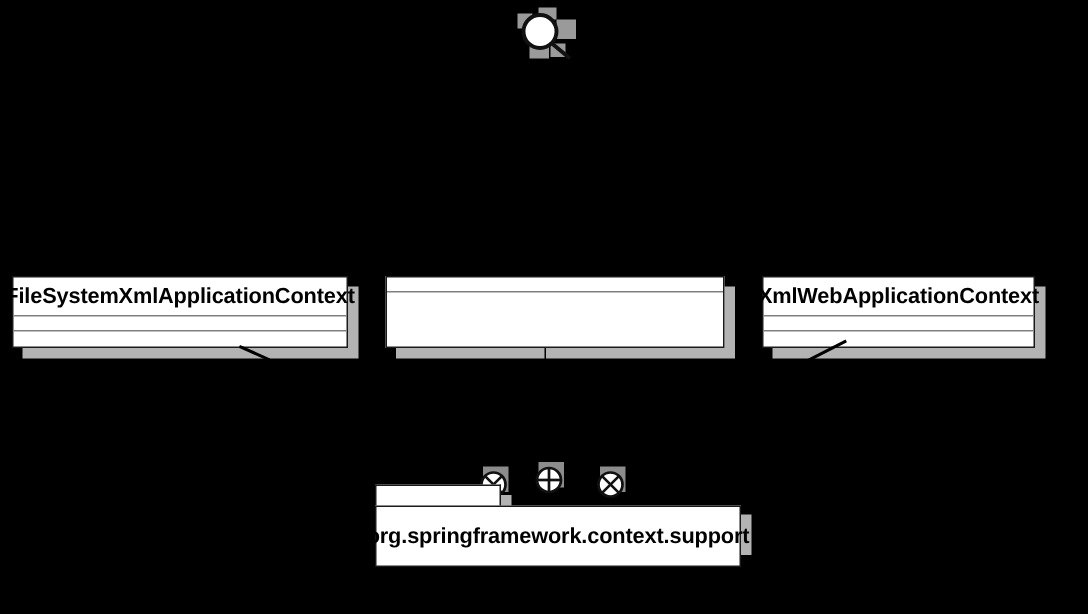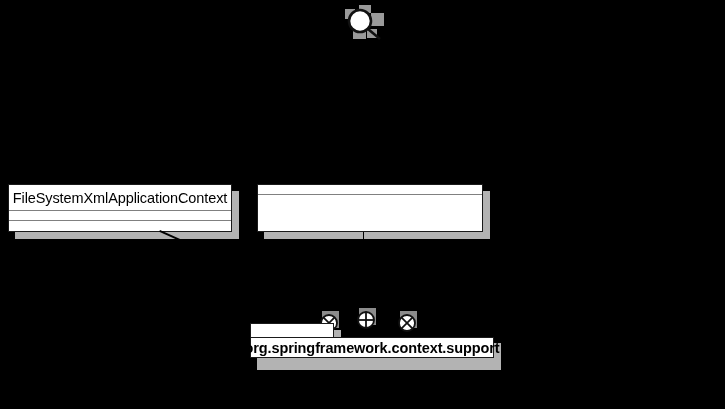--- a/index.html
+++ b/index.html
@@ -50,21 +50,21 @@
   .uml-class .name-compartment {
     flex: 0 0 26px;
     display: flex;
     align-items: center;
     justify-content: center;
     border-bottom: 1px solid #808080;
     box-sizing: border-box;
   }
   .uml-class .name-compartment span {
     font-size: 14.5px;
-    font-weight: normal;
+    font-weight: bold;
     color: #000000;
     white-space: nowrap;
     letter-spacing: -0.1px;
   }
   .uml-class .attr-compartment {
     flex: 0 0 10px;
     border-bottom: 1px solid #808080;
     box-sizing: border-box;
   }
   .uml-class .op-compartment {
@@ -101,21 +101,21 @@
     box-sizing: border-box;
     background: #ffffff;
     border: 1px solid #1a1a1a;
     border-bottom: none;
   }
   .uml-package .pkg-body {
     position: absolute;
     left: 0;
     top: 14px;
     width: 100%;
-    height: 21px;
+    height: 41px;
     box-sizing: border-box;
     background: #ffffff;
     border: 1px solid #1a1a1a;
     display: flex;
     align-items: center;
     justify-content: center;
   }
   .uml-package .pkg-body span {
     font-size: 14.5px;
     font-weight: bold;
@@ -192,20 +192,30 @@
 
   <div class="uml-class" style="left:257px; top:184px; width:226px; height:48px;">
     <div class="shadow"></div>
     <div class="body">
       <div class="attr-compartment"></div>
       <div class="op-compartment"></div>
     </div>
   </div>
   <div class="conn" style="left:363px; top:232px; width:1px; height:92px;"></div>
 
+  <div class="uml-class" style="left:508px; top:184px; width:182px; height:48px;">
+    <div class="shadow"></div>
+    <div class="body">
+      <div class="name-compartment">
+        <span>XmlWebApplicationContext</span>
+      </div>
+      <div class="attr-compartment"></div>
+      <div class="op-compartment"></div>
+    </div>
+  </div>
   <div class="diag" style="left:537px; top:240px; width:30px; transform:rotate(-27deg);"></div>
 
   <div class="marker" style="left:319px; top:311px;">
     <div class="mk-shadow"></div>
     <svg width="22" height="22" viewBox="0 0 22 22" style="position:absolute;left:0;top:2px;">
       <circle cx="10" cy="10" r="8" fill="#ffffff" stroke="#111111" stroke-width="1.8"></circle>
       <line x1="4.4" y1="4.4" x2="15.6" y2="15.6" stroke="#111111" stroke-width="1.8"></line>
       <line x1="15.6" y1="4.4" x2="4.4" y2="15.6" stroke="#111111" stroke-width="1.8"></line>
     </svg>
   </div>

